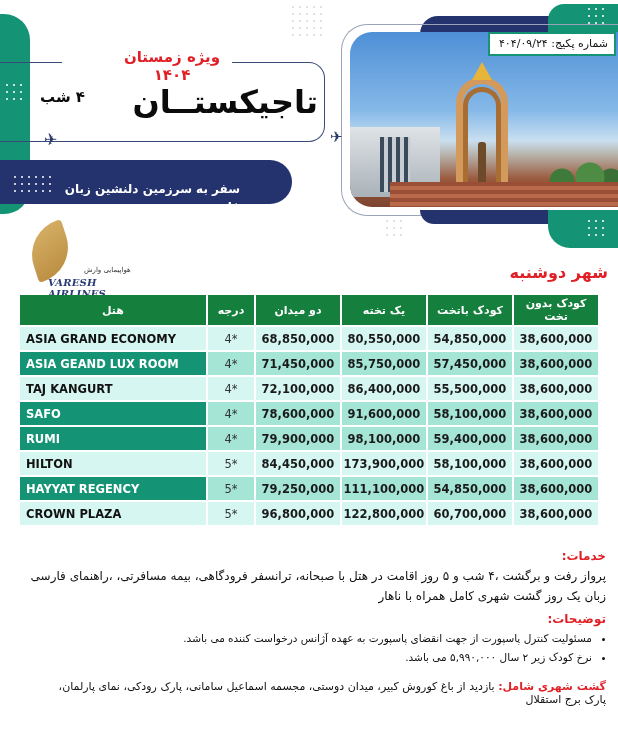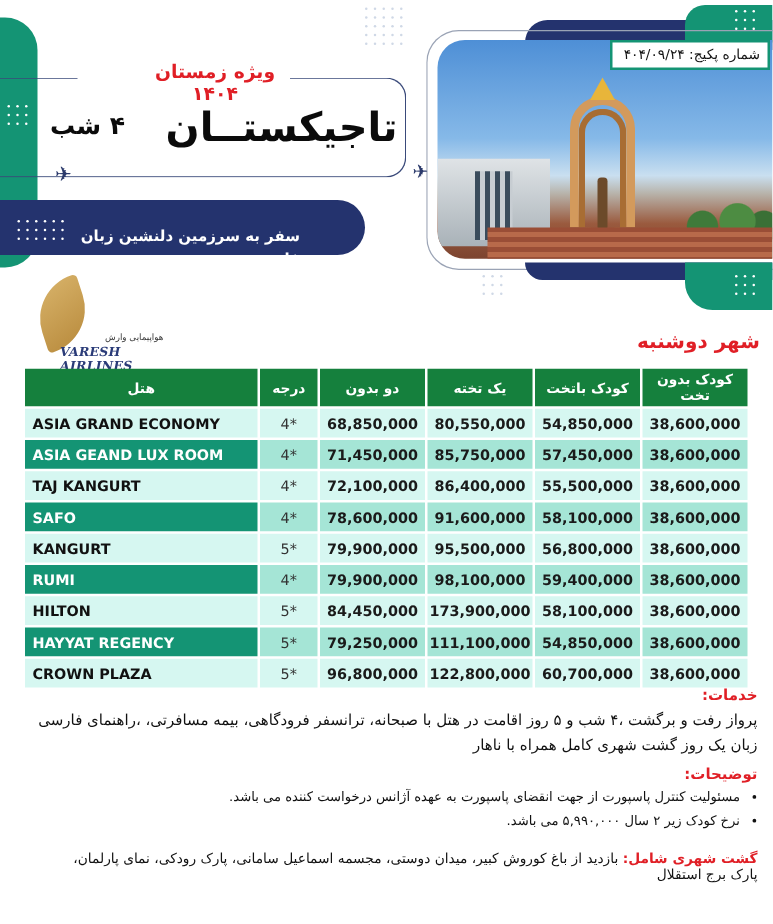--- a/index.html
+++ b/index.html
@@ -12,21 +12,21 @@
   .dots span { width: 2px; height: 2px; background: #cfd8e6; border-radius: 50%; display: block; }
   .dots.white span { background: #ffffff; }
   .dots-top { left: 292px; top: 6px; grid-template-columns: repeat(5, 2px); }
   .dots-left { left: 6px; top: 84px; grid-template-columns: repeat(3, 2px); }
   .dots-banner { left: 14px; top: 176px; grid-template-columns: repeat(6, 2px); }
 
   .frame-left { position: absolute; left: 0; top: 62px; width: 325px; height: 80px; border: 1.5px solid #3a4a7a; border-left: none; border-radius: 0 16px 16px 0; }
   .frame-left-mask-top { position: absolute; left: 62px; top: 58px; width: 170px; height: 8px; background: #fff; }
   .title-ribbon { position: absolute; left: 112px; top: 48px; width: 120px; text-align: center; color: #e01f26; font-weight: bold; font-size: 15px; direction: rtl; }
   .main-title { position: absolute; left: 82px; top: 72px; width: 236px; text-align: right; direction: rtl; font-size: 32px; font-weight: bold; color: #0b0b0b; letter-spacing: 1px; line-height: 60px; }
-  .nights { position: absolute; left: 40px; top: 88px; font-size: 20px; font-weight: bold; color: #0b0b0b; direction: rtl; }
+  .nights { position: absolute; left: 40px; top: 88px; font-size: 15px; font-weight: bold; color: #0b0b0b; direction: rtl; }
   .plane-left { position: absolute; left: 44px; top: 130px; font-size: 16px; color: #2b3a6b; }
 
   .banner { position: absolute; left: 0; top: 160px; width: 292px; height: 44px; background: #24336e; border-radius: 0 22px 22px 0; }
   .banner-line { position: absolute; right: 52px; width: 200px; text-align: right; direction: rtl; color: #ffffff; font-size: 12px; font-weight: bold; line-height: 18px; }
   .banner-line.l1 { top: 20px; }
   .banner-line.l2 { top: 22px; }
 
   
   .blue-band-top { position: absolute; left: 420px; top: 16px; width: 198px; height: 24px; background: #24336e; border-radius: 18px 0 0 0; }
   .green-tab-top { position: absolute; left: 548px; top: 4px; width: 70px; height: 30px; background: #149474; border-radius: 16px 0 0 0; }
@@ -207,21 +207,21 @@
   <div class="logo-en">VARESH AIRLINES</div>
 </div>
 
 <div class="city-title">شهر دوشنبه</div>
 
 <table class="prices">
   <thead>
     <tr>
       <th class="col-hotel">هتل</th>
       <th class="col-star">درجه</th>
-      <th class="col-num">دو بدون</th>
+      <th class="col-num">دو میدان</th>
       <th class="col-num">یک تخته</th>
       <th class="col-num">کودک باتخت</th>
       <th class="col-num">کودک بدون تخت</th>
     </tr>
   </thead>
   <tbody id="price-rows">
       <tr>
         <td class="hotel">ASIA GRAND  ECONOMY</td>
         <td class="star">4*</td>
         <td>68,850,000</td>
@@ -244,28 +244,20 @@
         <td>86,400,000</td>
         <td>55,500,000</td>
         <td>38,600,000</td>
       </tr>
       <tr class="alt">
         <td class="hotel">SAFO</td>
         <td class="star">4*</td>
         <td>78,600,000</td>
         <td>91,600,000</td>
         <td>58,100,000</td>
-        <td>38,600,000</td>
-      </tr>
-      <tr>
-        <td class="hotel">KANGURT</td>
-        <td class="star">5*</td>
-        <td>79,900,000</td>
-        <td>95,500,000</td>
-        <td>56,800,000</td>
         <td>38,600,000</td>
       </tr>
       <tr class="alt">
         <td class="hotel">RUMI</td>
         <td class="star">4*</td>
         <td>79,900,000</td>
         <td>98,100,000</td>
         <td>59,400,000</td>
         <td>38,600,000</td>
       </tr>

